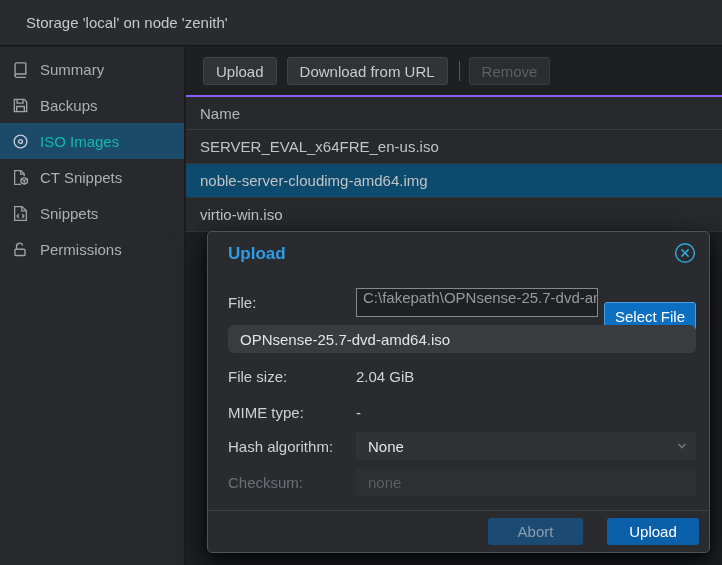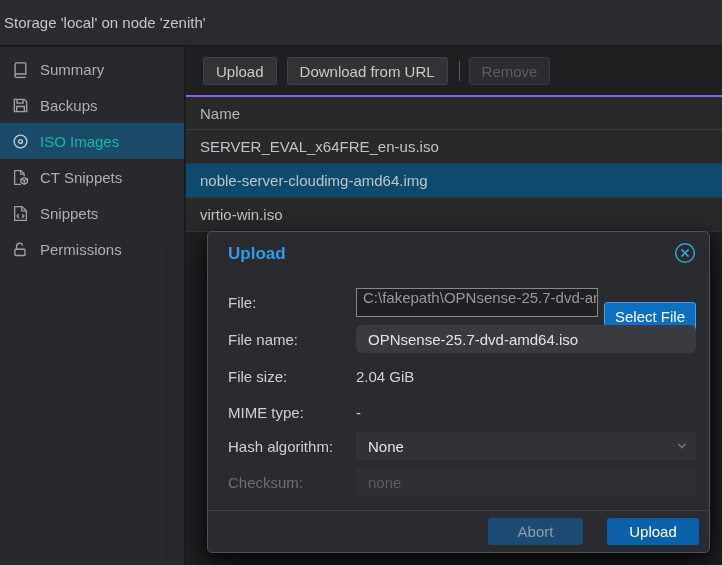--- a/index.html
+++ b/index.html
@@ -5,21 +5,21 @@
   * { margin: 0; padding: 0; box-sizing: border-box; }
   html, body { width: 722px; height: 565px; overflow: hidden; background: #151517; }
   body { font-family: "Liberation Sans", "DejaVu Sans", sans-serif; }
 
   .screen { position: relative; width: 722px; height: 565px; background: #1e1f21; overflow: hidden; }
 
   
   .titlebar {
     position: absolute; left: 0; top: 0; width: 722px; height: 46px;
     background: #2a2b2e; border-bottom: 1px solid #141416;
-    display: flex; align-items: center; padding-left: 4px;
+    display: flex; align-items: center; padding-left: 26px;
   }
   .titlebar .title { color: #c6c7c9; font-size: 15px; }
 
   
   .sidebar {
     position: absolute; left: 0; top: 47px; width: 185px; height: 518px;
     background: #28292c; border-right: 1px solid #1a1a1c; padding-top: 4px;
   }
   .nav-item {
     height: 36px; display: flex; align-items: center; gap: 11px;
@@ -223,21 +223,20 @@
 
     <div class="drow row-file">
       <span class="dlabel">File:</span>
       <div class="dfield">
         <div class="file-input">C:\fakepath\OPNsense-25.7-dvd-amd64.iso</div>
         <button class="select-file-btn">Select File</button>
       </div>
     </div>
 
     <div class="drow row-fname">
-      <span class="dlabel">File name:</span>
       <div class="dfield">
         <div class="display-field">OPNsense-25.7-dvd-amd64.iso</div>
       </div>
     </div>
 
     <div class="drow row-fsize">
       <span class="dlabel">File size:</span>
       <div class="dfield">
         <span class="static-value">2.04 GiB</span>
       </div>

